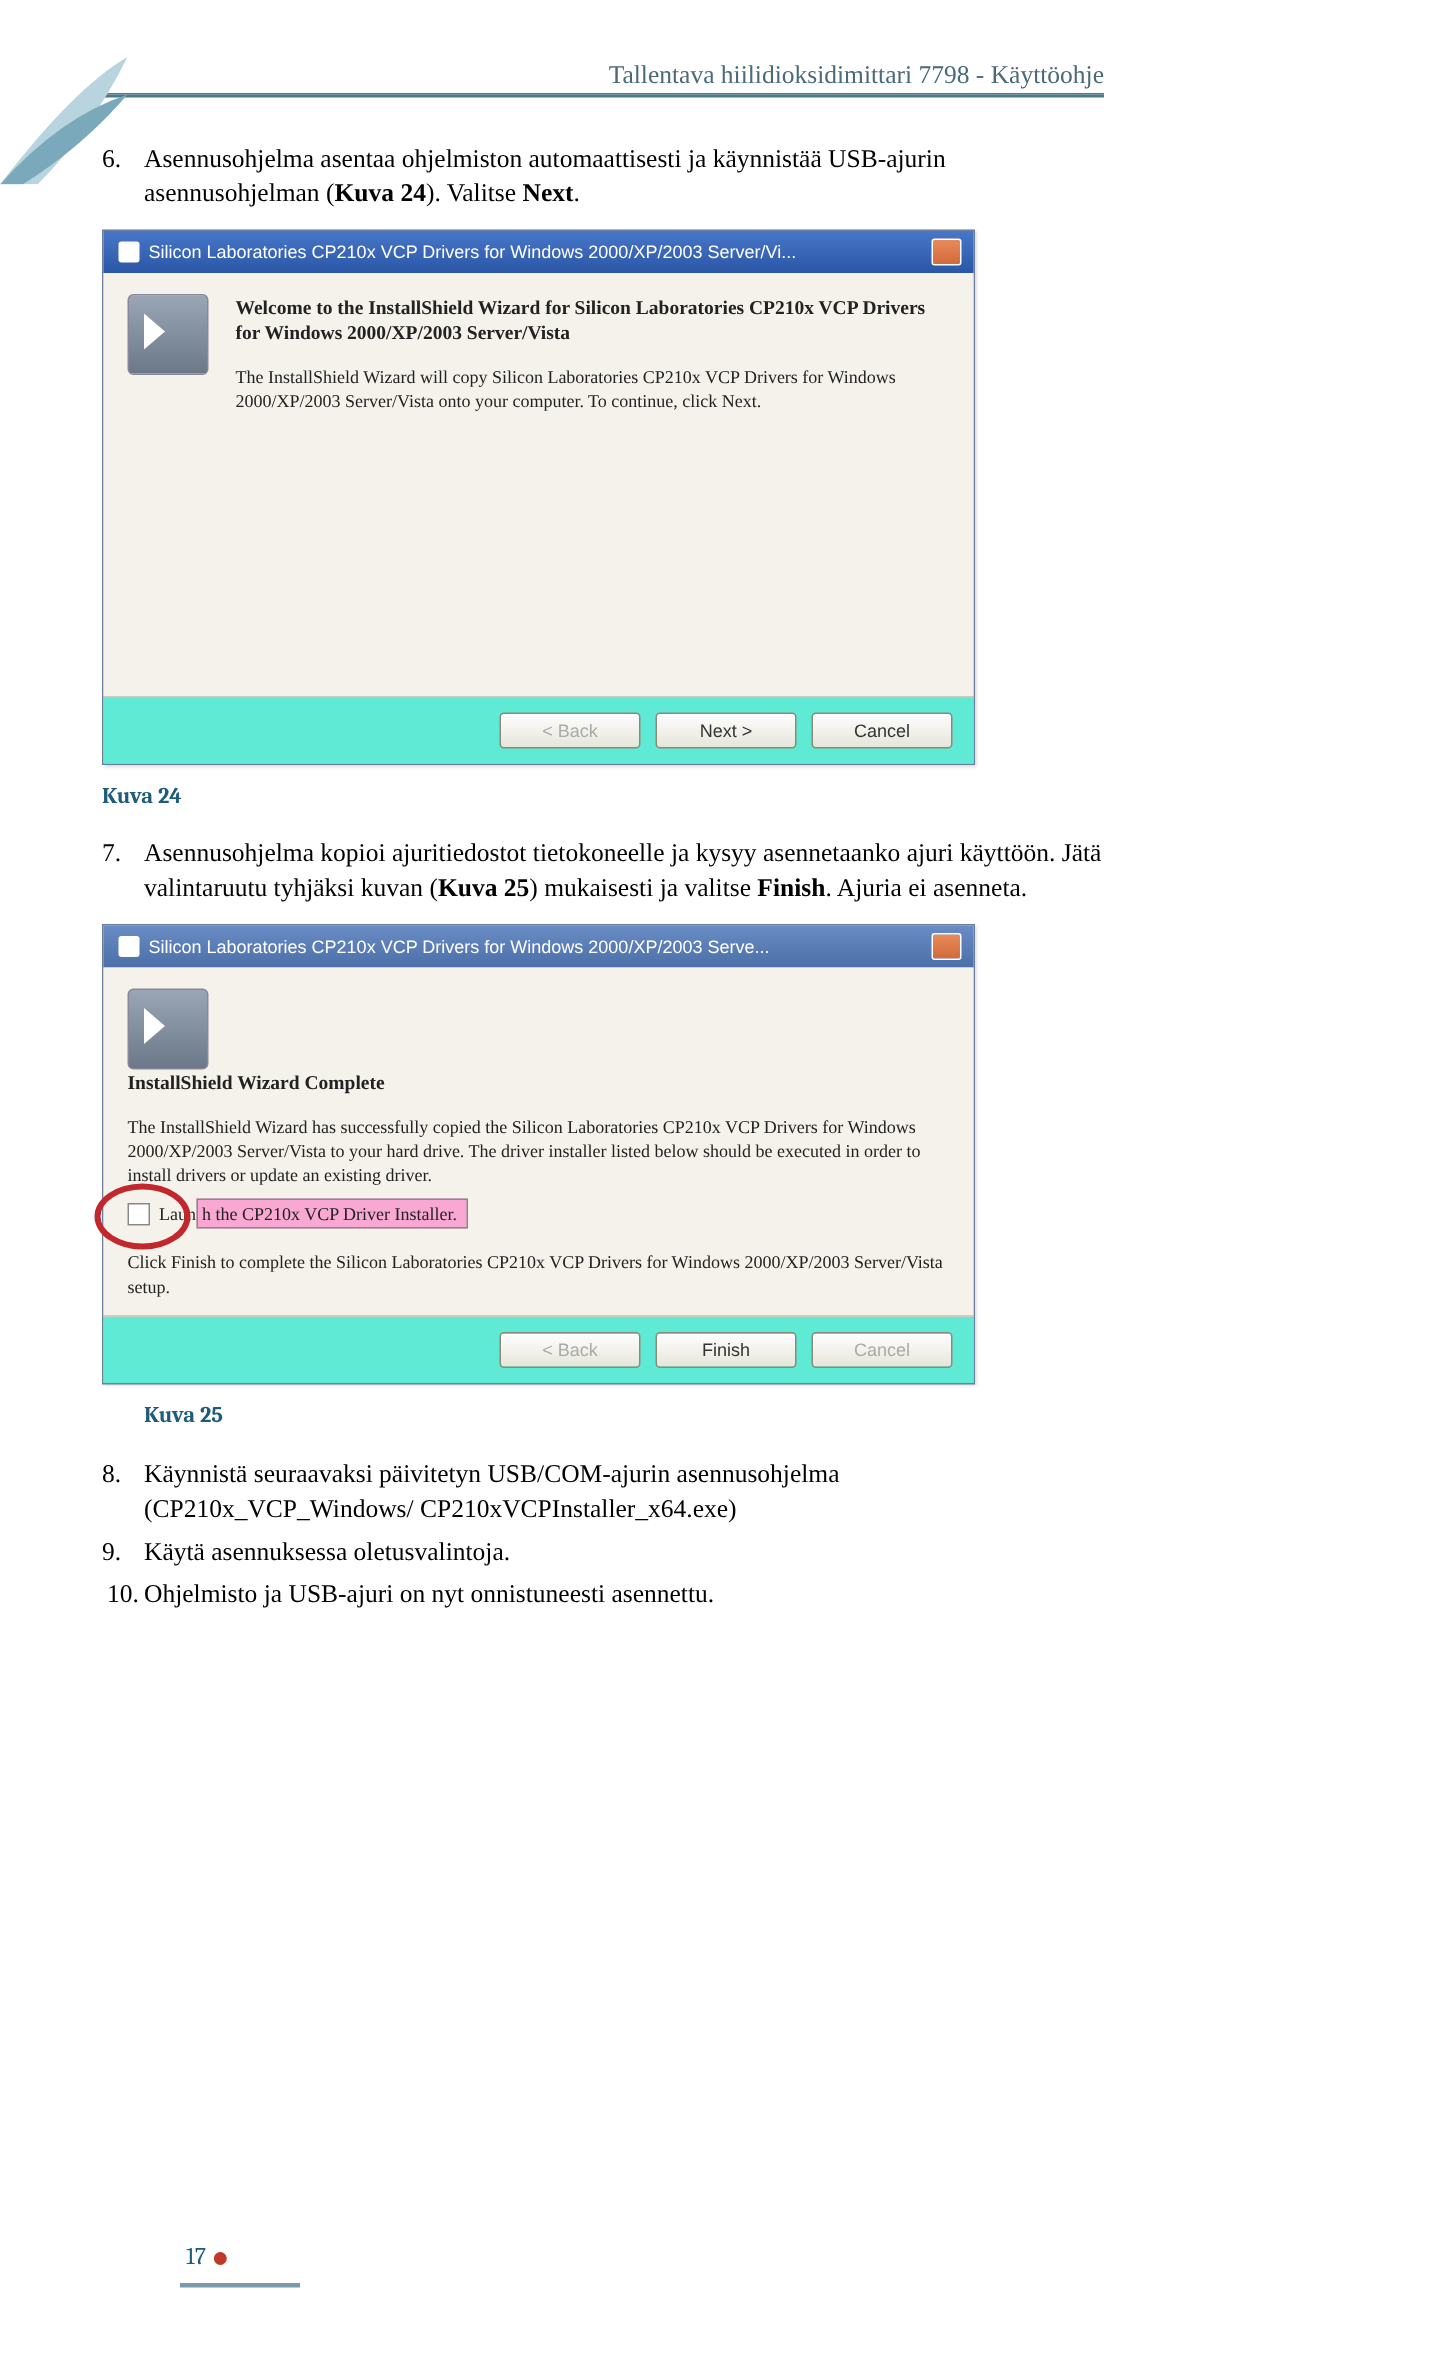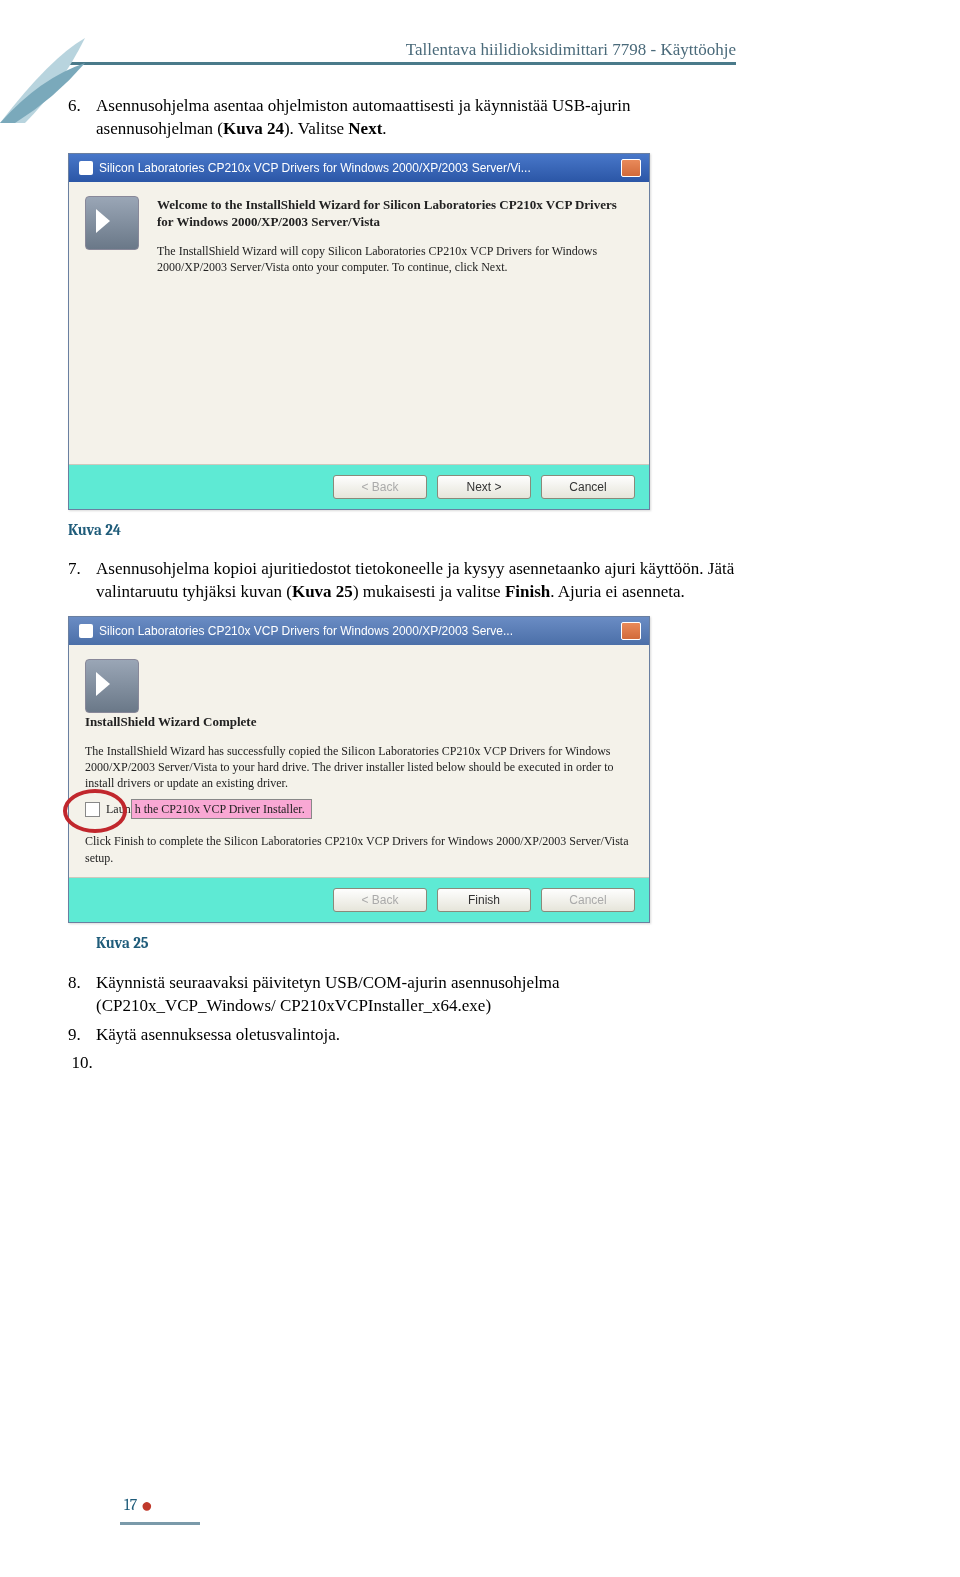--- a/index.html
+++ b/index.html
@@ -296,20 +296,21 @@
     <div style="display:flex; margin-bottom:6px;">
       <div style="width:28px; flex-shrink:0;">8.</div>
       <div>Käynnistä seuraavaksi päivitetyn USB/COM-ajurin asennusohjelma (CP210x_VCP_Windows/ CP210xVCPInstaller_x64.exe)</div>
     </div>
     <div style="display:flex; margin-bottom:6px;">
       <div style="width:28px; flex-shrink:0;">9.</div>
       <div>Käytä asennuksessa oletusvalintoja.</div>
     </div>
     <div style="display:flex; margin-bottom:6px;text-align:center;">
       <div style="width:28px; flex-shrink:0;">10.</div>
+      <div>Ohjelmisto ja USB-ajuri on nyt onnistuneesti asennettu.</div>
     </div>
 
   </div>
 
   <div class="page-number">
     <span>17</span>
     <span class="dot">●</span>
   </div>
   <div class="page-underline"></div>
 

